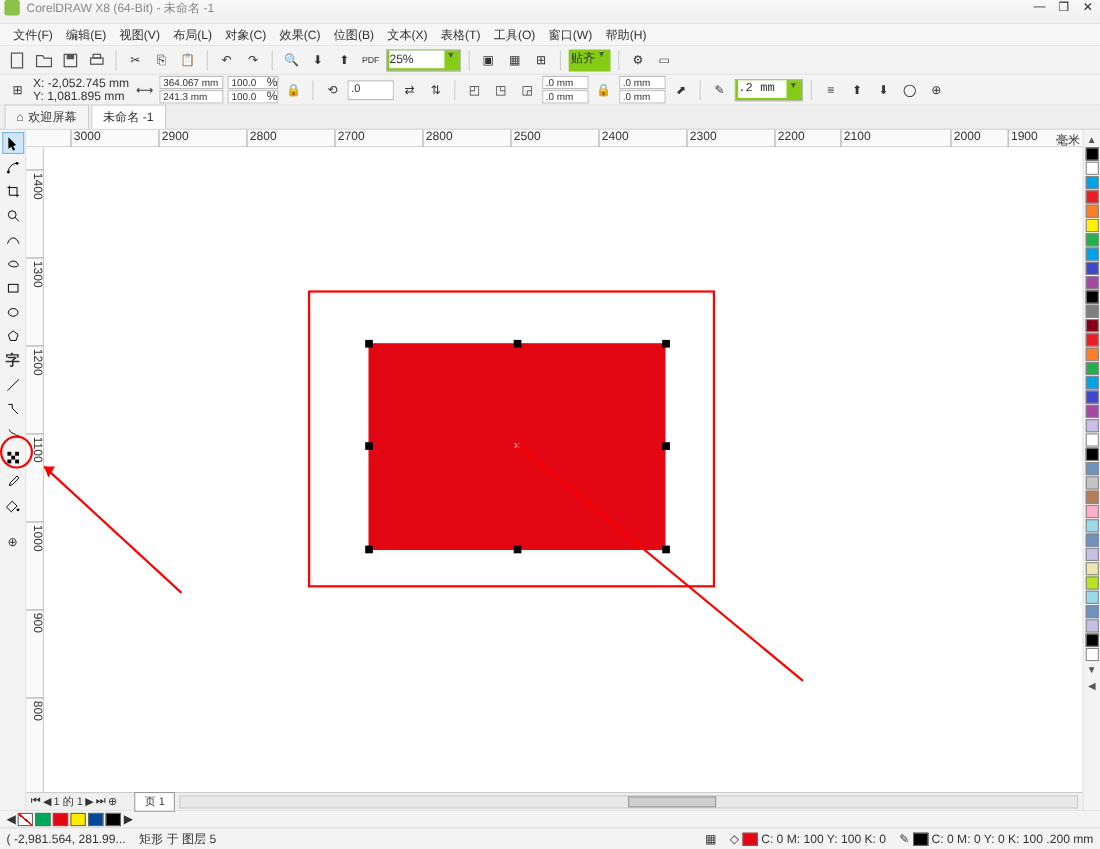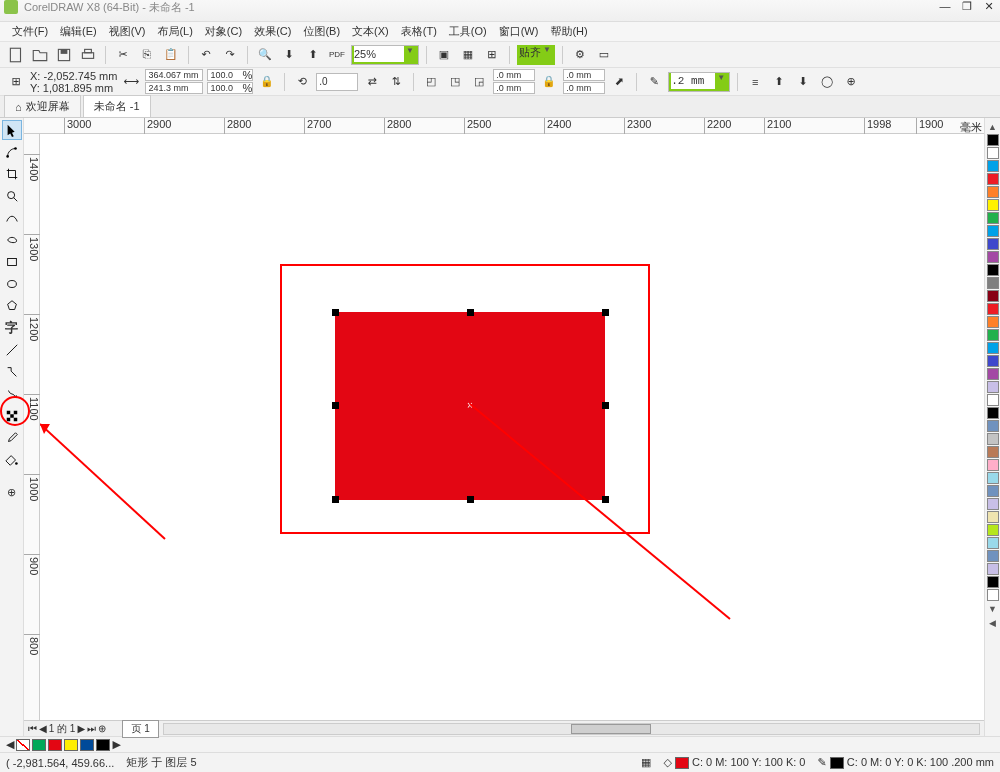--- a/index.html
+++ b/index.html
@@ -320,21 +320,21 @@
       <span class="tick" style="left:40px">3000</span>
       <span class="tick" style="left:120px">2900</span>
       <span class="tick" style="left:200px">2800</span>
       <span class="tick" style="left:280px">2700</span>
       <span class="tick" style="left:360px">2800</span>
       <span class="tick" style="left:440px">2500</span>
       <span class="tick" style="left:520px">2400</span>
       <span class="tick" style="left:600px">2300</span>
       <span class="tick" style="left:680px">2200</span>
       <span class="tick" style="left:740px">2100</span>
-      <span class="tick" style="left:840px">1998</span>
+      <span class="tick" style="left:840px">2000</span>
       <span class="tick" style="left:892px">1900</span>
       <span style="position:absolute;right:2px;top:2px">毫米</span>
     </div>
     <div class="canvasrow">
       <div class="vruler">
         <span class="tick" style="top:20px">1400</span>
         <span class="tick" style="top:100px">1300</span>
         <span class="tick" style="top:180px">1200</span>
         <span class="tick" style="top:260px">1100</span>
         <span class="tick" style="top:340px">1000</span>
@@ -428,21 +428,21 @@
       <div class="csw" style="background: rgb(0, 168, 89);"></div>
       <div class="csw" style="background: rgb(227, 6, 19);"></div>
       <div class="csw" style="background: rgb(255, 237, 0);"></div>
       <div class="csw" style="background: rgb(0, 74, 153);"></div>
       <div class="csw" style="background: rgb(0, 0, 0);"></div>
     </div>
   <span>▶</span>
 </div>
 
 <div class="statusbar">
-  <span>( -2,981.564, 459.66...</span>
+  <span>( -2,981.564, 281.99...</span>
   <span>矩形 于 图层 5</span>
   <div class="spacer"></div>
   <span>▦</span>
   <span>◇ <span class="fillsw" style="background:#e30613"></span> <span>C: 0 M: 100 Y: 100 K: 0</span></span>
   <span>✎ <span class="fillsw" style="background:#000"></span> <span>C: 0 M: 0 Y: 0 K: 100  .200 mm</span></span>
 </div>
 
 <div class="circle-annot" style="left:0px;top:396px"></div>
 
 </body></html>

